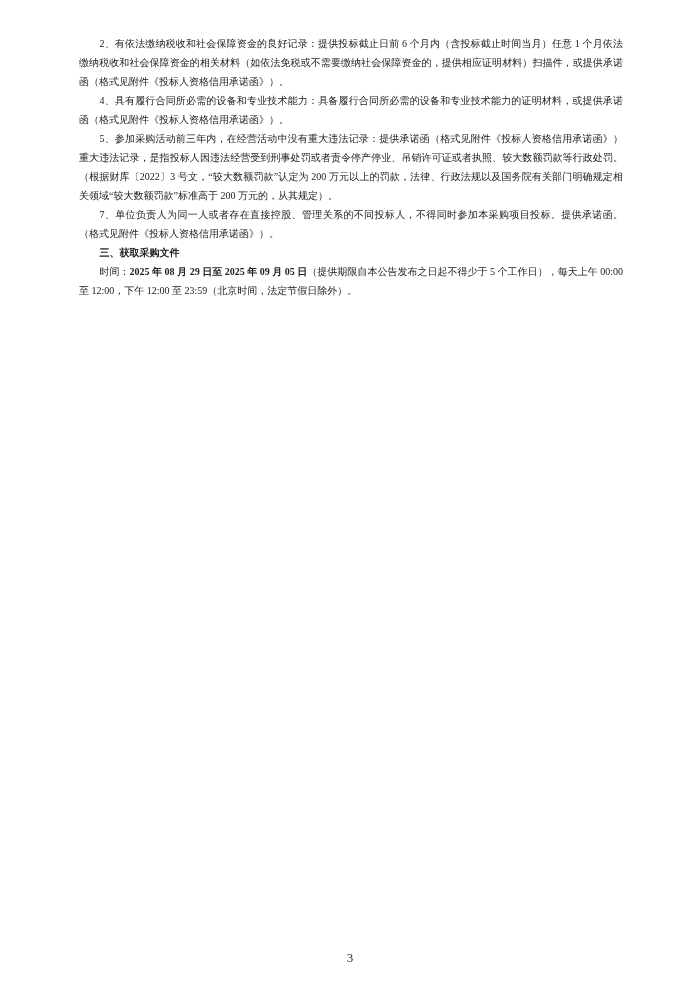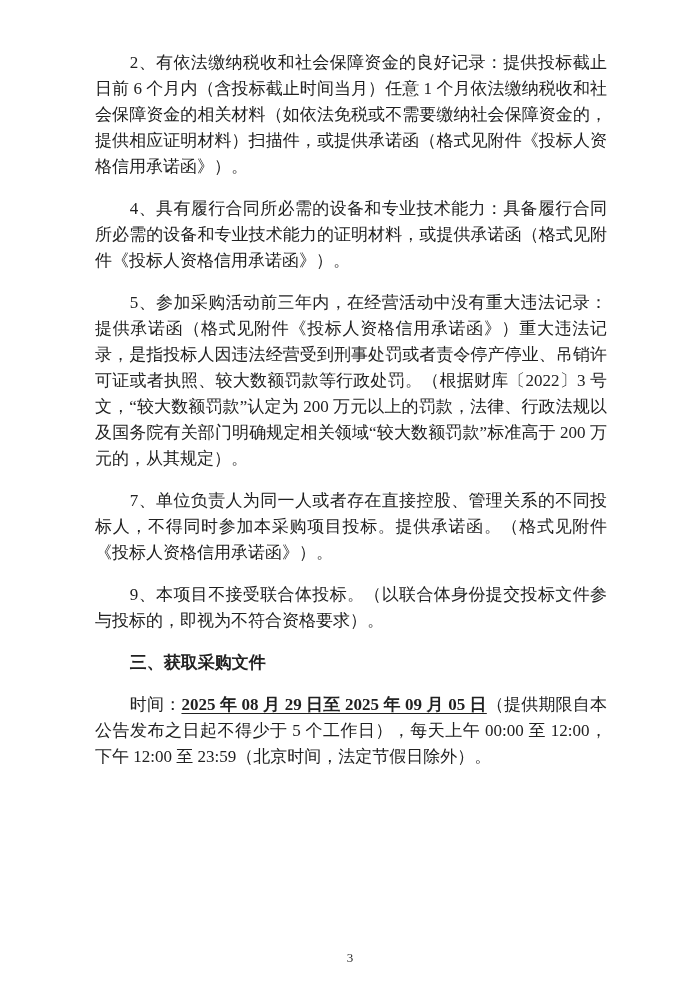--- a/index.html
+++ b/index.html
@@ -14,48 +14,47 @@
     background:#ffffff;
     overflow:hidden;
   }
   .content {
     position:absolute;
     left:79px; top:34px;
     width:544px;
     color:#212121;
   }
   p.block {
-    margin:16px;
-    font-size:17px;
-    line-height:26px;
+    margin:0;
+    font-size:10px;
+    line-height:19px;
     text-align:justify;
     text-justify:inter-ideograph;
     text-indent:2.05em;
     word-break:break-all;
   }
   p.block.heading { font-weight:bold; }
   .seg-b { font-weight:bold; }
-  .seg-u { text-decoration:underline; text-underline-offset:3px; }
+  .seg-u { text-underline-offset:3px; }
   .page-number {
     position:absolute;
     left:0; bottom:20px;
     width:100%;
     text-align:center;
     font-size:13px;
     color:#2a2a2a;
   }
 </style>
 </head>
 <body>
 
 <div class="page">
   <div class="content" id="doc-body">
       <p class="block"><span class="">2、有依法缴纳税收和社会保障资金的良好记录：提供投标截止日前 6 个月内（含投标截止时间当月）任意 1 个月依法缴纳税收和社会保障资金的相关材料（如依法免税或不需要缴纳社会保障资金的，提供相应证明材料）扫描件，或提供承诺函（格式见附件《投标人资格信用承诺函》）。</span></p>
       <p class="block"><span class="">4、具有履行合同所必需的设备和专业技术能力：具备履行合同所必需的设备和专业技术能力的证明材料，或提供承诺函（格式见附件《投标人资格信用承诺函》）。</span></p>
       <p class="block"><span class="">5、参加采购活动前三年内，在经营活动中没有重大违法记录：提供承诺函（格式见附件《投标人资格信用承诺函》）重大违法记录，是指投标人因违法经营受到刑事处罚或者责令停产停业、吊销许可证或者执照、较大数额罚款等行政处罚。（根据财库〔2022〕3 号文，“较大数额罚款”认定为 200 万元以上的罚款，法律、行政法规以及国务院有关部门明确规定相关领域“较大数额罚款”标准高于 200 万元的，从其规定）。</span></p>
       <p class="block"><span class="">7、单位负责人为同一人或者存在直接控股、管理关系的不同投标人，不得同时参加本采购项目投标。提供承诺函。（格式见附件《投标人资格信用承诺函》）。</span></p>
-      <p class="block"><span class="">9、本项目不接受联合体投标。（以联合体身份提交投标文件参与投标的，即视为不符合资格要求）。</span></p>
       <p class="block heading"><span class=" seg-b">三、获取采购文件</span></p>
       <p class="block"><span class="">时间：</span><span class=" seg-b seg-u">2025 年 08 月 29 日至 2025 年 09 月 05 日</span><span class="">（提供期限自本公告发布之日起不得少于 5 个工作日），每天上午 00:00 至 12:00，下午 12:00 至 23:59（北京时间，法定节假日除外）。</span></p>
       <p class="block"></p>
     </div>
   <div class="page-number">3</div>
 </div>
 
 </body></html>

